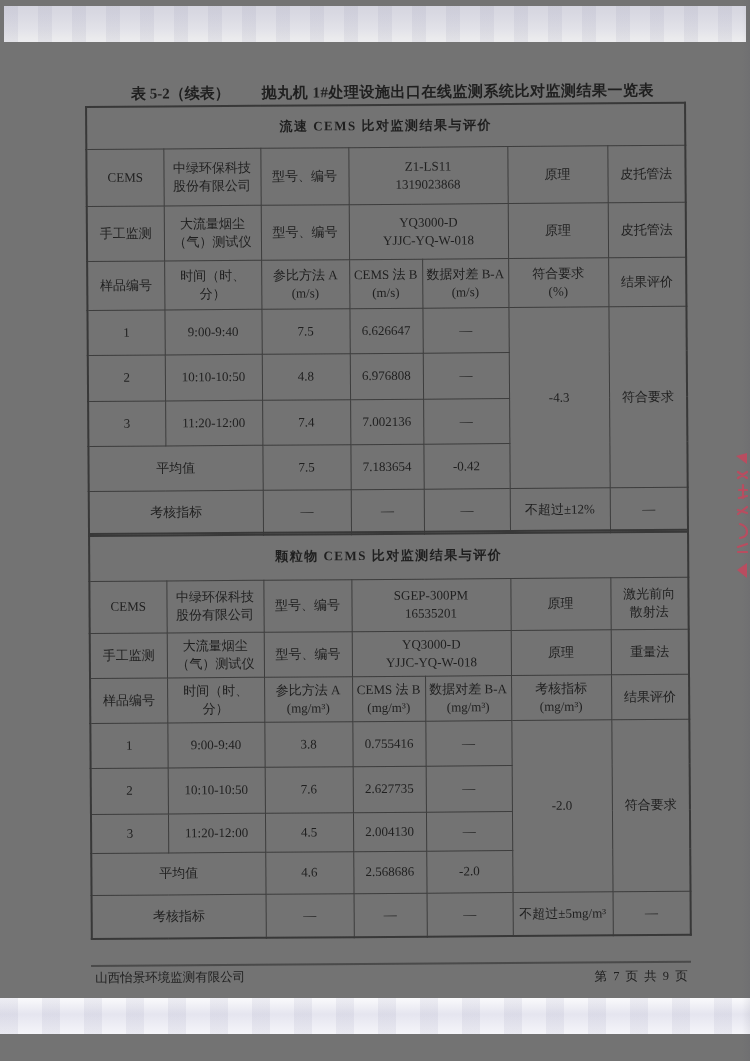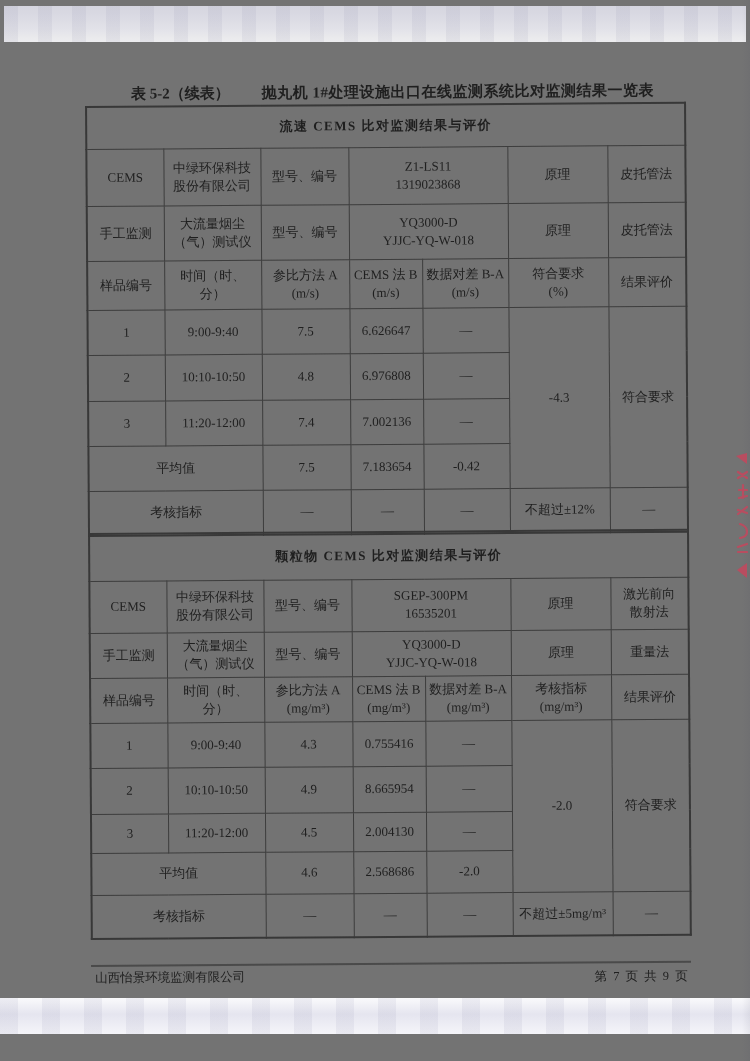--- a/index.html
+++ b/index.html
@@ -230,31 +230,31 @@
         </td>
         <td>
           <span class="ln">考核指标</span>
           <span class="ln">(mg/m³)</span>
         </td>
         <td>结果评价</td>
       </tr>
       <tr class="h45">
         <td>1</td>
         <td>9:00-9:40</td>
-        <td>4.3</td>
+        <td>3.8</td>
         <td>0.755416</td>
         <td>—</td>
         <td rowspan="4">-2.0</td>
         <td rowspan="4">符合要求</td>
       </tr>
       <tr class="h46">
         <td>2</td>
         <td>10:10-10:50</td>
-        <td>4.9</td>
-        <td>8.665954</td>
+        <td>7.6</td>
+        <td>2.627735</td>
         <td>—</td>
       </tr>
       <tr class="h39">
         <td>3</td>
         <td>11:20-12:00</td>
         <td>4.5</td>
         <td>2.004130</td>
         <td>—</td>
       </tr>
       <tr class="h42">

